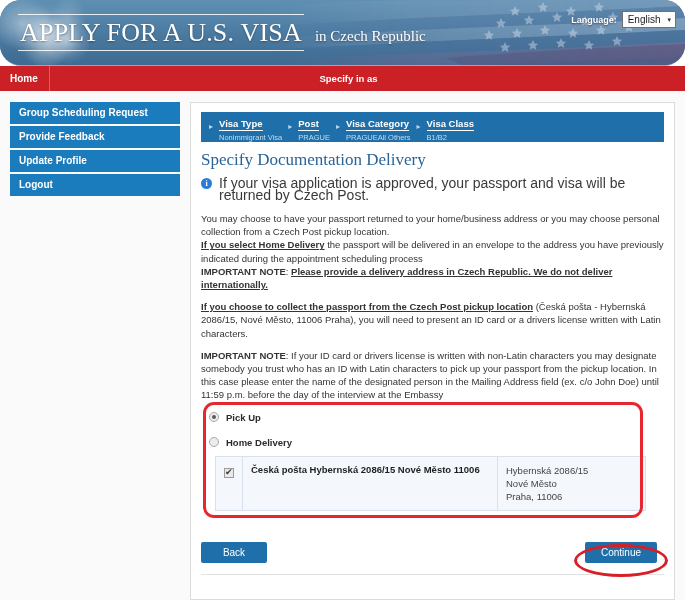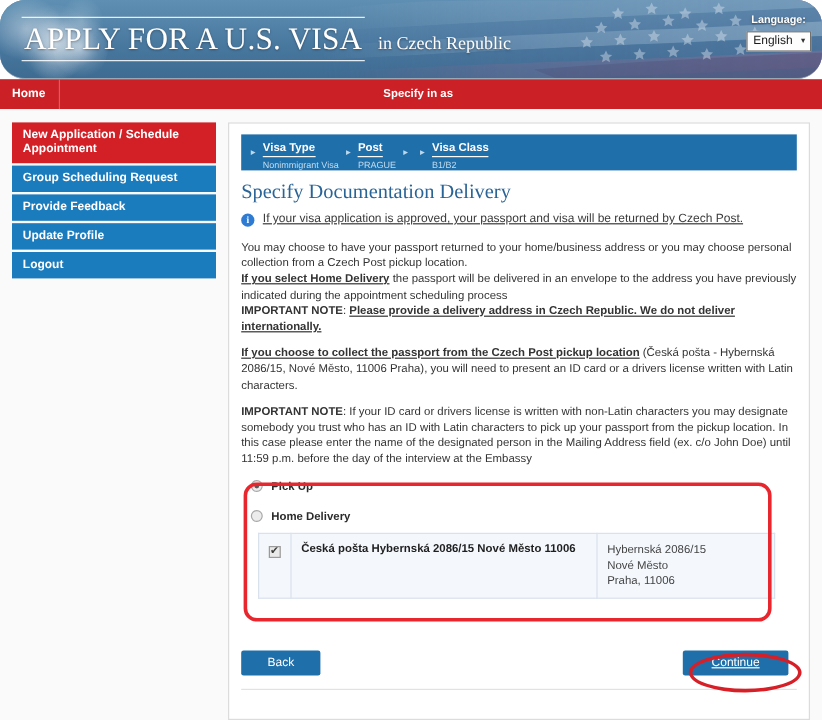--- a/index.html
+++ b/index.html
@@ -57,21 +57,21 @@
     text-shadow: 0 1px 2px rgba(0,0,0,0.35);
   }
   .visa-sub {
     font-family: "Liberation Serif", serif;
     font-size: 15px; color: #ffffff;
     margin-left: 11px; white-space: nowrap;
     text-shadow: 0 1px 2px rgba(0,0,0,0.4);
   }
   .lang-wrap {
     position: absolute; right: 9px; top: 11px; z-index: 5;
-    display: flex; align-items: center; gap: 5px; flex-direction: column;
+    display: flex; align-items: center; gap: 5px;
   }
   .lang-label {
     font-size: 9px; font-weight: bold; color: #ffffff;
     text-shadow: 0 1px 2px rgba(0,0,0,0.5);
   }
   .lang-select {
     background: #fdfdfd;
     border: 1px solid #707070;
     font-size: 10px;
     color: #1a1a1a;
@@ -188,21 +188,21 @@
   }
   .info-icon {
     width: 11px; height: 11px; border-radius: 50%;
     background: #2d7bd2;
     color: #ffffff;
     font-size: 8px; font-weight: bold;
     font-family: "Liberation Serif", serif;
     display: flex; align-items: center; justify-content: center;
     flex: none; margin-top: 1px;
   }
-  .info-text { font-size: 10px; color: #3a3a3a; line-height: 12px; text-decoration: underline; }
+  .info-text { font-size: 14px; color: #3a3a3a; line-height: 12px; }
 
   .para {
     font-size: 9.5px;
     color: #333333;
     line-height: 13.2px;
     margin: 0 0 9px 0;
   }
   .para b { font-weight: bold; }
   .u { text-decoration: underline; font-weight: bold; }
 
@@ -291,21 +291,21 @@
     color: #ffffff;
     font-size: 10px;
     border: none;
     border-radius: 2px;
     padding: 5px 0;
     width: 66px;
     text-align: center;
     cursor: pointer;
     font-family: "Liberation Sans", sans-serif;
   }
-  .btn.continue { width: 88px; margin-right: 7px; text-decoration: underline; }
+  .btn.continue { width: 72px; margin-right: 7px; }
 </style>
 </head>
 <body>
 
 <div class="banner">
   <div class="sky"></div>
   <div class="firework fw1"></div>
   <div class="firework fw2"></div>
 
   <svg class="flag" viewBox="0 0 420 66" preserveAspectRatio="none">
@@ -366,41 +366,44 @@
 </div>
 
 <div class="navbar">
   <div class="nav-home">Home</div>
   <div class="nav-logged">Specify in as</div>
 </div>
 
 <div class="page">
 
   <div class="sidebar">
-    <div class="side-item active">New Application / Schedule Appointment</div>
     <div class="side-item normal">Group Scheduling Request</div>
     <div class="side-item normal">Provide Feedback</div>
     <div class="side-item normal">Update Profile</div>
     <div class="side-item normal">Logout</div>
   </div>
 
   <div class="content">
 
     <div class="crumbs">
       <span class="crumb-arrow">▸</span>
       <div class="crumb">
         <div class="crumb-t">Visa Type</div>
         <div class="crumb-s">Nonimmigrant Visa</div>
       </div>
       <span class="crumb-arrow">▸</span>
       <div class="crumb">
         <div class="crumb-t">Post</div>
         <div class="crumb-s">PRAGUE</div>
       </div>
       <span class="crumb-arrow">▸</span>
+      <div class="crumb">
+        <div class="crumb-t">Visa Category</div>
+        <div class="crumb-s">PRAGUEAll Others</div>
+      </div>
       <span class="crumb-arrow">▸</span>
       <div class="crumb">
         <div class="crumb-t">Visa Class</div>
         <div class="crumb-s">B1/B2</div>
       </div>
     </div>
 
     <h1 class="page-title">Specify Documentation Delivery</h1>
 
     <div class="info-row">

